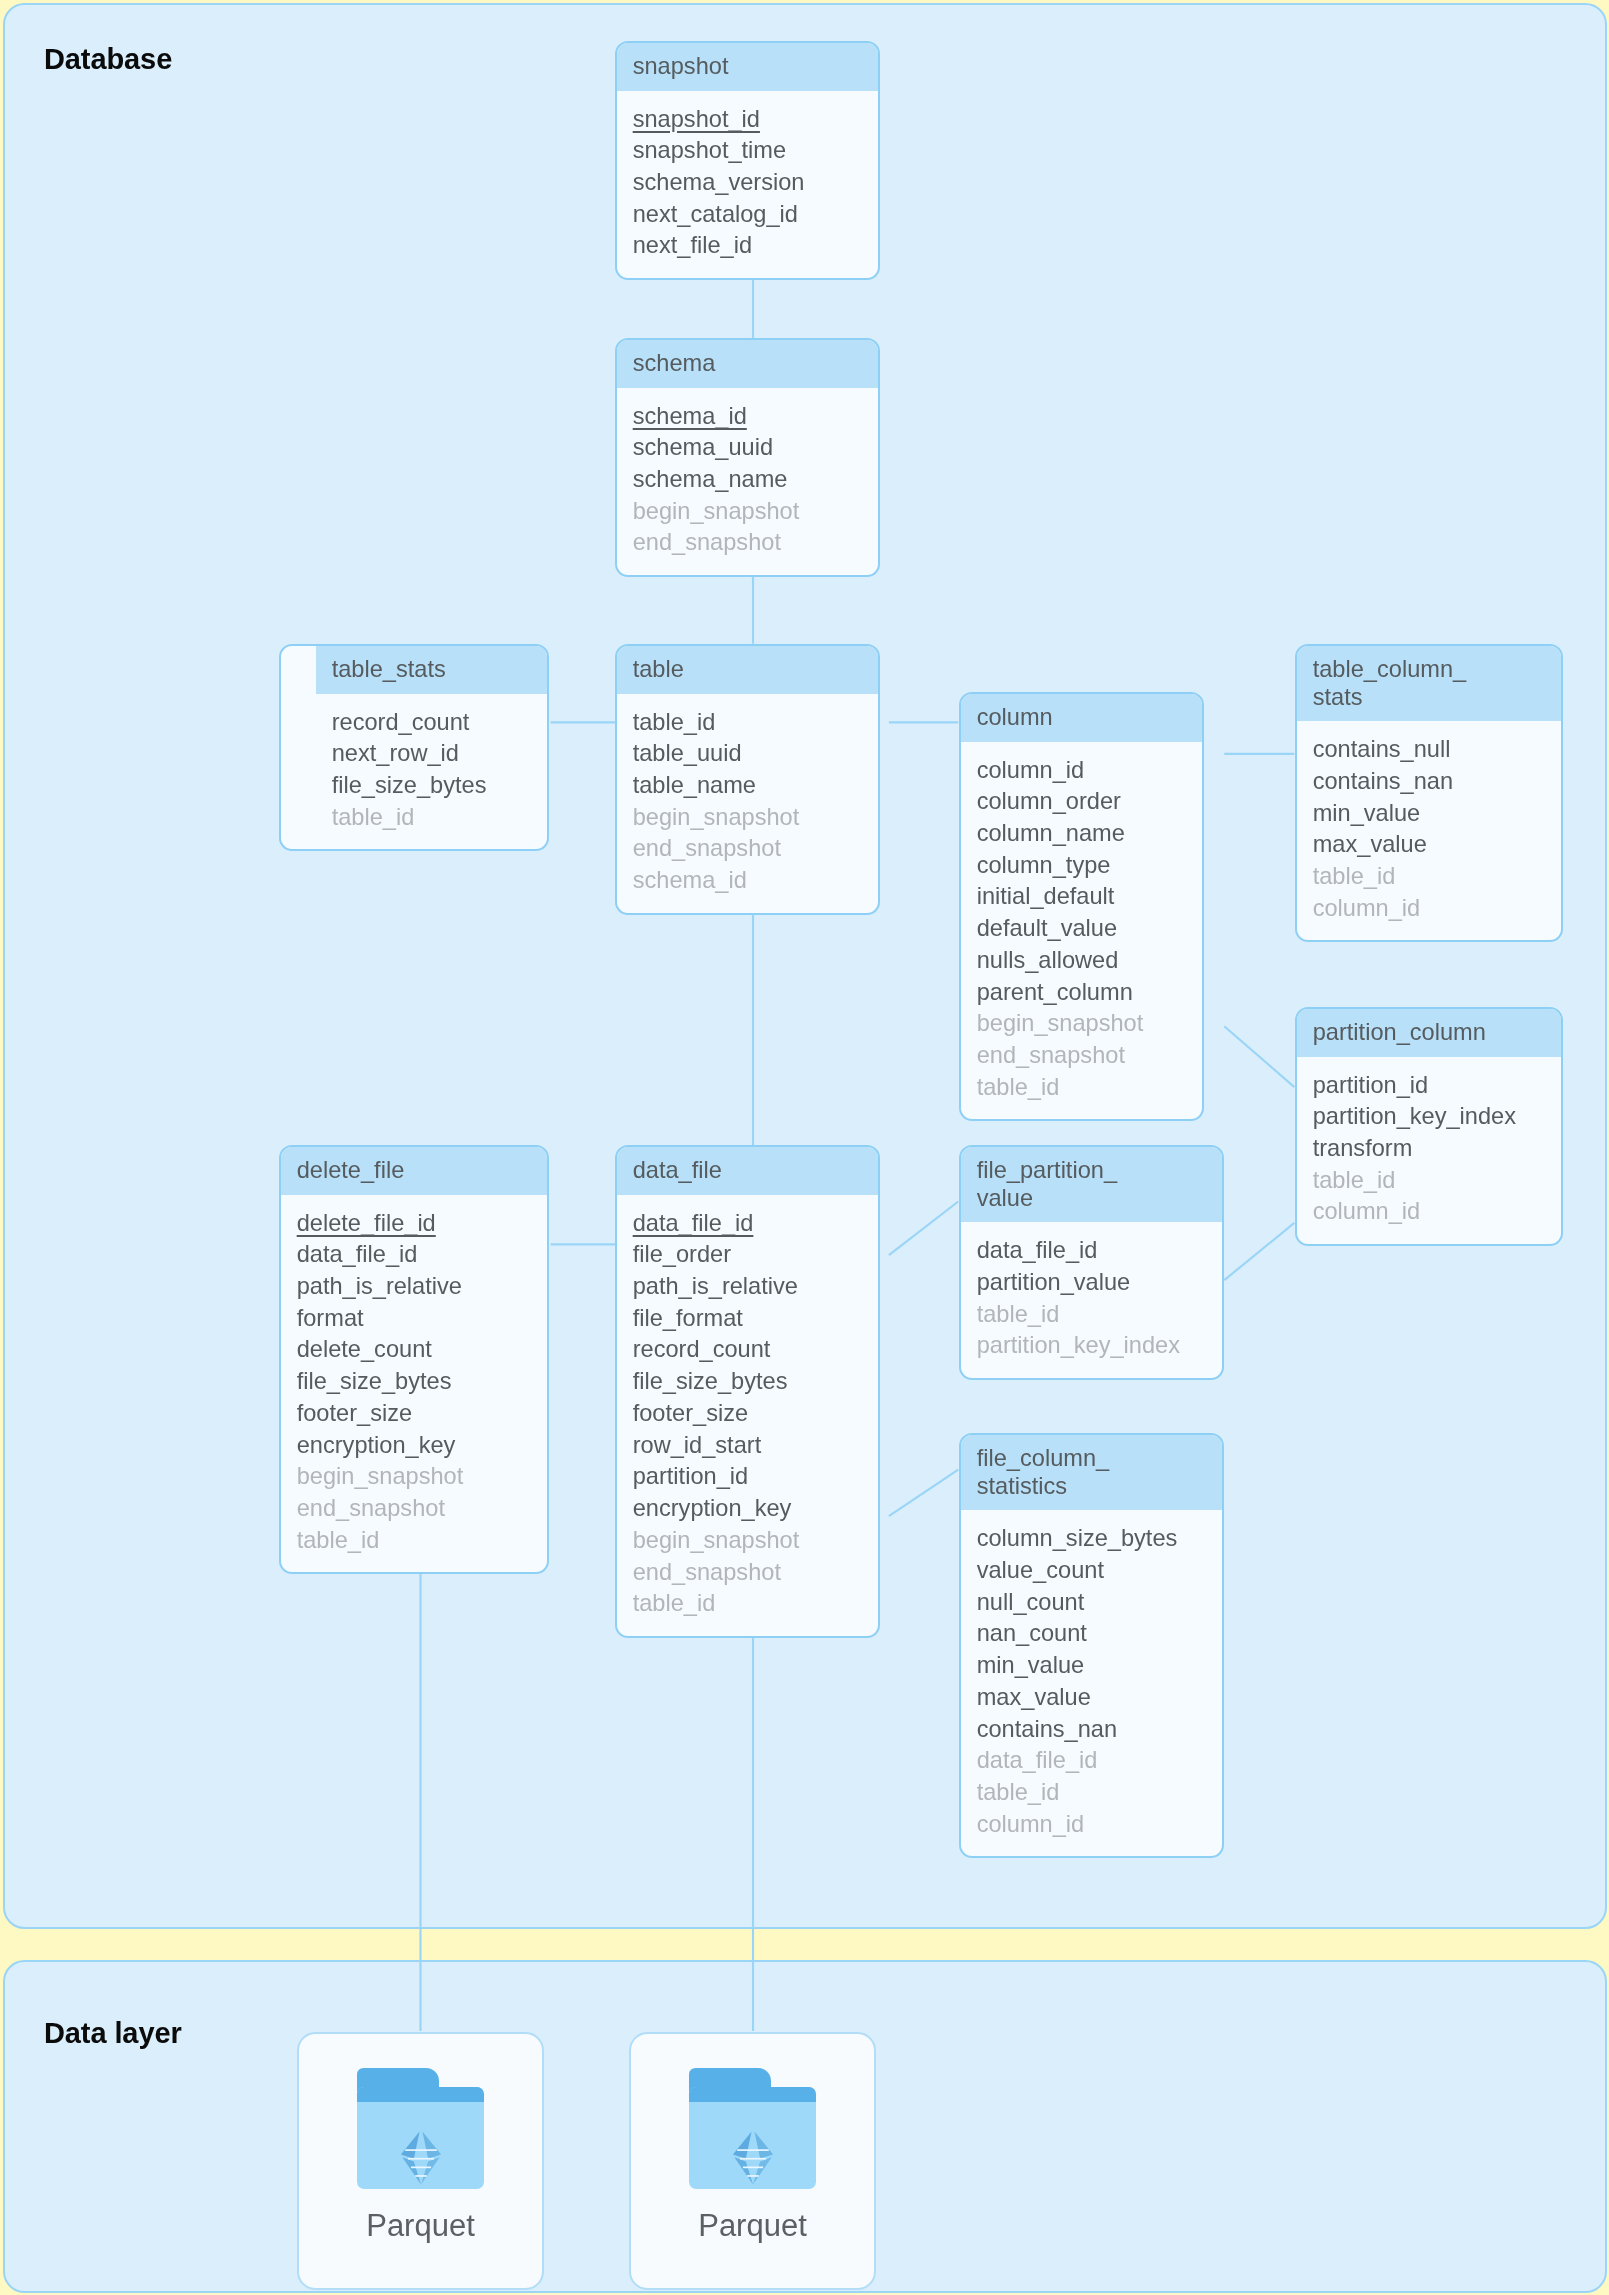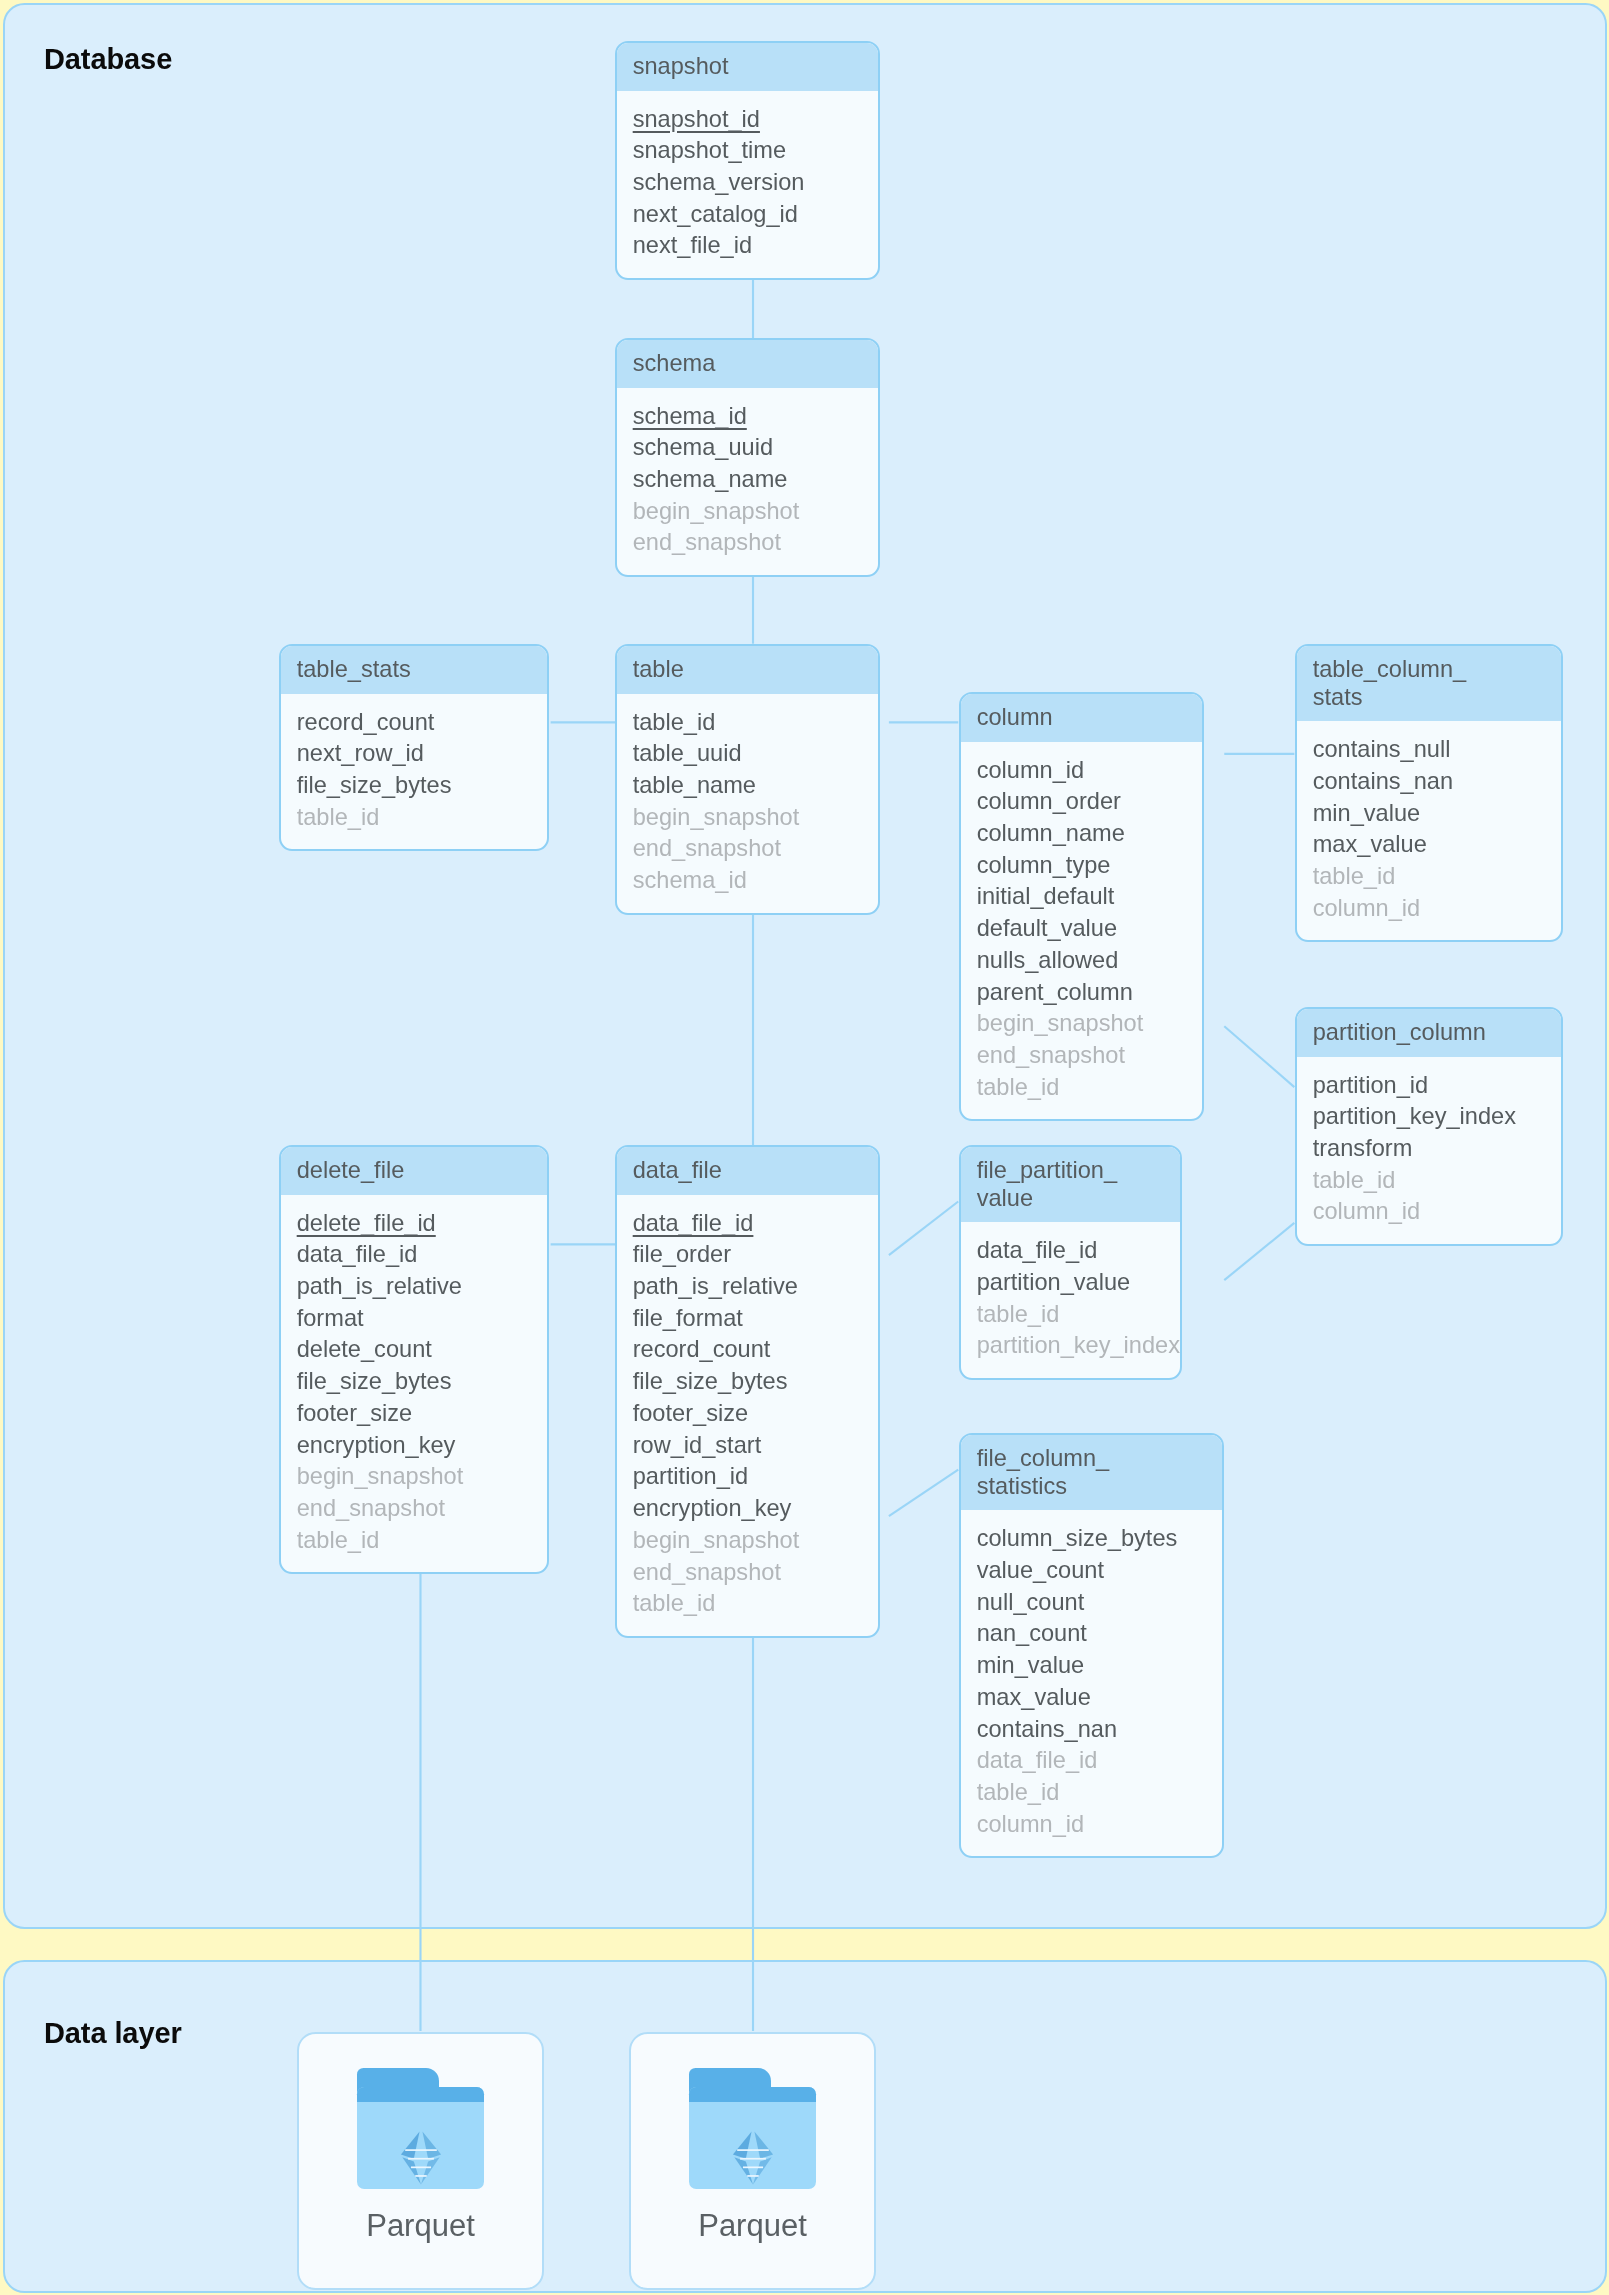--- a/index.html
+++ b/index.html
@@ -88,21 +88,21 @@
       <div class="entity" style="left: 615px; top: 338px; width: 265px;">
         <div class="ent-head">schema</div>
         <div class="ent-body">
           <div class="field pk">schema_id</div>
           <div class="field">schema_uuid</div>
           <div class="field">schema_name</div>
           <div class="field fk">begin_snapshot</div>
           <div class="field fk">end_snapshot</div>
         </div>
       </div>
-      <div class="entity" style="left: 279px; top: 644px; width: 270px;">
+      <div class="entity" style="left: 279px; top: 644px; width: 270px; padding-left: 35px;">
         <div class="ent-head">table_stats</div>
         <div class="ent-body">
           <div class="field">record_count</div>
           <div class="field">next_row_id</div>
           <div class="field">file_size_bytes</div>
           <div class="field fk">table_id</div>
         </div>
       </div>
       <div class="entity" style="left: 615px; top: 644px; width: 265px;">
         <div class="ent-head">table</div>
@@ -179,21 +179,21 @@
           <div class="field">file_size_bytes</div>
           <div class="field">footer_size</div>
           <div class="field">row_id_start</div>
           <div class="field">partition_id</div>
           <div class="field">encryption_key</div>
           <div class="field fk">begin_snapshot</div>
           <div class="field fk">end_snapshot</div>
           <div class="field fk">table_id</div>
         </div>
       </div>
-      <div class="entity" style="left: 959px; top: 1145px; width: 223px;">
+      <div class="entity" style="left: 959px; top: 1145px; width: 265px;">
         <div class="ent-head">file_partition_<br>value</div>
         <div class="ent-body">
           <div class="field">data_file_id</div>
           <div class="field">partition_value</div>
           <div class="field fk">table_id</div>
           <div class="field fk">partition_key_index</div>
         </div>
       </div>
       <div class="entity" style="left: 959px; top: 1433px; width: 265px;">
         <div class="ent-head">file_column_<br>statistics</div>

